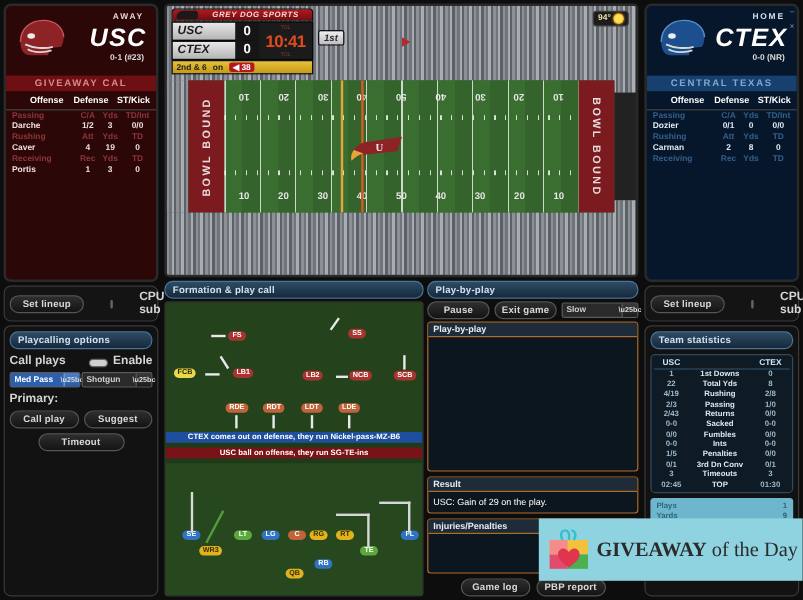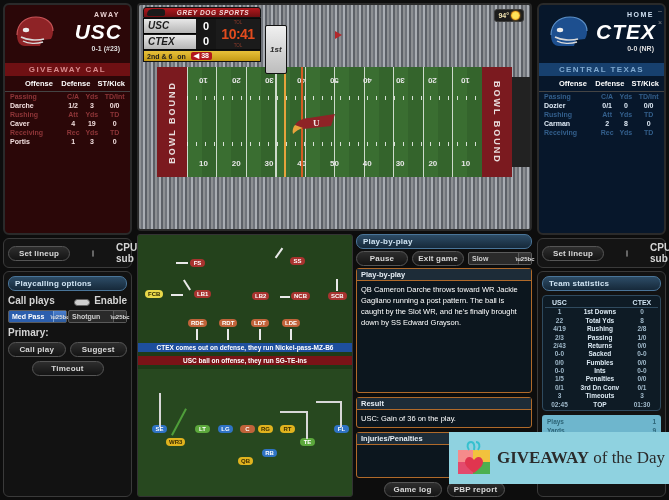--- a/index.html
+++ b/index.html
@@ -117,21 +117,21 @@
   .sb-body { display: flex; background: #171717; border: 1px solid #0a0a0a; }
   .sb-left { width: 72px; }
   .sb-trow { display: flex; align-items: center; height: 15px; border-bottom: 1px solid #000; }
   .sb-tname { flex: 1; background: linear-gradient(#e8e8e8,#b5b5b5); color: #1d1d1d; font-size: 10px; font-weight: bold; font-style: italic; padding-left: 4px; line-height: 14px; position: relative; }
   .sb-score { width: 20px; background: #161616; color: #fff; font-size: 11px; font-weight: bold; text-align: center; line-height: 15px; }
   .sb-clockbox { flex: 1; background: #1b1b1b; position: relative; }
   .sb-clock { color: #e24b1e; font-size: 14px; font-weight: bold; text-align: center; line-height: 30px; letter-spacing: -.5px; }
   .sb-tiny { position: absolute; left: 0; right: 0; font-size: 4.5px; color: #8a3a2a; text-align: center; }
   .sb-down { background: linear-gradient(#e8c13a,#c59a15); border: 1px solid #111; color: #1d1d1d; font-size: 7px; font-weight: bold; padding: 1px 3px; display: flex; gap: 5px; align-items: center; }
   .sb-down .yd { background: #b3181d; color: #fff; padding: 0 3px; border-radius: 2px; }
-  .qtr { position: absolute; left: 126px; top: 20px; background: linear-gradient(#f0f0f0,#bdbdbd); color: #2a2a2a; font-size: 8px; font-weight: bold; font-style: italic; border-radius: 2px; padding: 19px 4px; border: 1px solid #111; }
+  .qtr { position: absolute; left: 126px; top: 20px; background: linear-gradient(#f0f0f0,#bdbdbd); color: #2a2a2a; font-size: 8px; font-weight: bold; font-style: italic; border-radius: 2px; padding: 1px 4px; border: 1px solid #111; }
   .weather { position: absolute; right: 6px; top: 4px; display: flex; align-items: center; gap: 2px; background: #1c1c1c; border: 1px solid #3b3b3b; border-radius: 3px; padding: 1px 3px; }
   .weather .tmp { font-size: 7px; font-weight: bold; color: #f0e2b0; }
   .sun { width: 9px; height: 9px; border-radius: 50%; background: radial-gradient(circle, #ffe259 45%, #f7a41c 70%); box-shadow: 0 0 2px #f7a41c; }
   .flag { position: absolute; left: 196px; top: 26px; width: 0; height: 0; border-top: 4px solid transparent; border-bottom: 4px solid transparent; border-left: 7px solid #b3282b; }
   .wincontrols { position: absolute; right: 2px; top: 2px; color: #8c8c8c; font-size: 7px; display: flex; flex-direction: column; align-items: flex-end; gap: 5px; z-index: 5; }
 
   
   .midrow { flex: 1; display: flex; gap: 3px; padding: 0 2px; }
   .formation { width: 216px; display: flex; flex-direction: column; gap: 2px; }
   .fcanvas { flex: 1; position: relative; background: #1e3a18; border: 1px solid #333; border-radius: 3px; overflow: hidden; }
@@ -368,20 +368,21 @@
       <div class="flag"></div>
       <div class="weather">
         <span class="tmp">94°</span>
         <span class="sun"></span>
       </div>
     </div>
 
     <div class="midrow">
 
       <div class="formation">
+        <div class="cap">Formation &amp; play call</div>
         <div class="fcanvas">
           <div class="fzone def-zone"></div>
 
           <div class="chip d" style="left:52px;top:24px">FS</div>
           <div class="arr" style="left:38px;top:27px;width:12px;height:2px"></div>
           <div class="chip d" style="left:152px;top:22px">SS</div>
           <div class="arr" style="left:140px;top:12px;width:2px;height:12px;transform:rotate(35deg)"></div>
           <div class="chip ylw" style="left:7px;top:55px">FCB</div>
           <div class="arr" style="left:33px;top:59px;width:12px;height:2px"></div>
           <div class="chip d" style="left:56px;top:55px">LB1</div>
@@ -432,25 +433,24 @@
         <div class="pbp-ctl">
           <div class="btn">Pause</div>
           <div class="btn">Exit game</div>
           <div class="sel grey" style="flex:1">
             <span>Slow</span>
             <span class="arw">\u25bc</span>
           </div>
         </div>
         <div class="pbp-box pbp-main">
           <div class="pbp-title">Play-by-play</div>
-          <div class="pbp-text">QB Cameron Darche throws toward WR Jackie Gagliano running a post pattern. The ball is caught by the Slot WR, and he's finally brought down by SS Edward Grayson.</div>
         </div>
         <div class="pbp-box pbp-result">
           <div class="pbp-title">Result</div>
-          <div class="pbp-text">USC: Gain of 36 on the play.</div>
+          <div class="pbp-text">USC: Gain of 29 on the play.</div>
         </div>
         <div class="pbp-box" style="margin-top:2px;height:46px">
           <div class="pbp-title">Injuries/Penalties</div>
           <div class="pbp-text"></div>
         </div>
         <div class="pbp-foot">
           <div class="btn">Game log</div>
           <div class="btn">PBP report</div>
         </div>
       </div>

